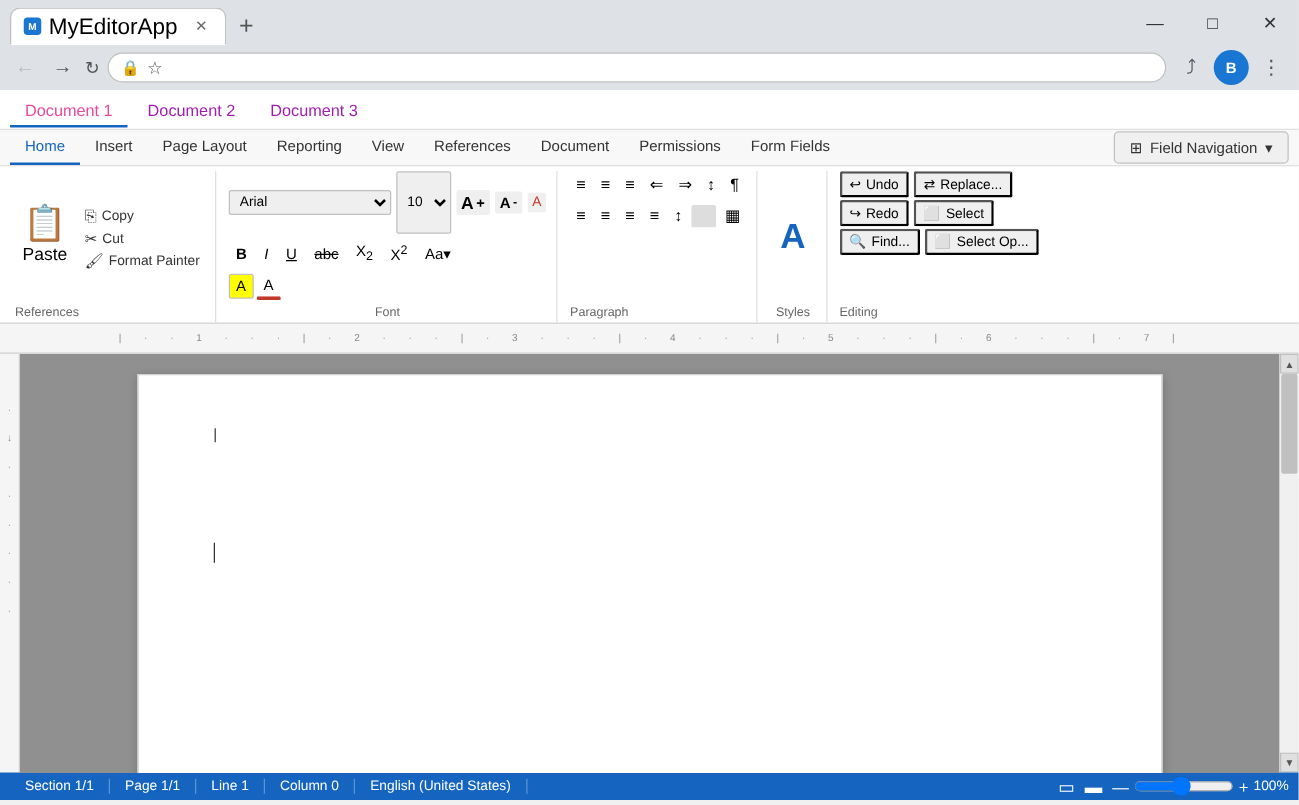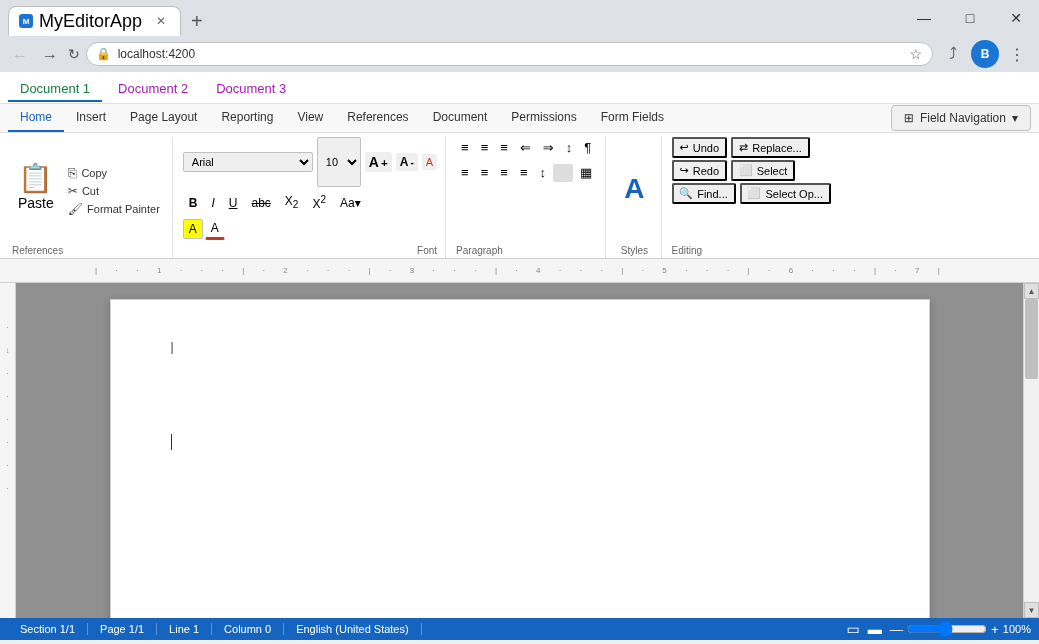--- a/index.html
+++ b/index.html
@@ -4,21 +4,21 @@
   <style>
     * { box-sizing: border-box; margin: 0; padding: 0; }
     body { font-family: 'Segoe UI', Arial, sans-serif; font-size: 12px; background: #f0f0f0; overflow: hidden; }
 
     
     .app-container { background: white; height: calc(644px - 76px); display: flex; flex-direction: column; }
 
     
     .doc-tabs { background: white; display: flex; align-items: center; padding: 4px 8px 0; border-bottom: 1px solid #e0e0e0; gap: 4px; height: 32px; }
     .doc-tab { padding: 4px 12px; font-size: 13px; cursor: pointer; color: #a21caf; border-bottom: 2px solid transparent; }
-    .doc-tab.active { color: #15803d; border-bottom: 2px solid #1565c0; font-weight: 500; }
+    .doc-tab.active { color: #ec4899; border-bottom: 2px solid #1565c0; font-weight: 500; }
 
     
     .ribbon { background: #fff; border-bottom: 1px solid #d0d0d0; }
     .ribbon-tabs { display: flex; align-items: center; padding: 0 8px; background: #f8f8f8; border-bottom: 1px solid #e0e0e0; }
     .ribbon-tab { padding: 6px 12px; font-size: 12px; cursor: pointer; color: #333; border-bottom: 2px solid transparent; }
     .ribbon-tab.active { color: #1565c0; border-bottom: 2px solid #1565c0; }
     .field-nav-btn { display: flex; align-items: center; gap: 6px; padding: 5px 12px; background: #f0f0f0; border: 1px solid #c0c0c0; border-radius: 4px; cursor: pointer; font-size: 12px; color: #333; }
 
     
     .ribbon-content { display: flex; align-items: stretch; padding: 4px 4px 0; gap: 2px; min-height: 80px; }
@@ -26,21 +26,21 @@
     .ribbon-group-label { font-size: 10px; color: #666; position: absolute; bottom: 2px; }
     .ribbon-group-items { display: flex; align-items: flex-start; gap: 2px; flex: 1; padding-bottom: 16px; }
     .paste-btn { display: flex; flex-direction: column; align-items: center; padding: 4px 6px; cursor: pointer; border-radius: 3px; min-width: 44px; }
     .paste-icon { font-size: 28px; color: #1565c0; line-height: 1; }
     .paste-label { font-size: 14px; margin-top: 2px; }
     .clipboard-sub { display: flex; flex-direction: column; gap: 2px; padding-top: 4px; }
     .small-btn { display: flex; align-items: center; gap: 4px; padding: 1px 4px; cursor: pointer; font-size: 11px; color: #333; border-radius: 2px; }
     .small-btn-icon { font-size: 12px; }
 
     
-    .font-group { align-items: flex-end; }
+    .font-group { align-items: center; }
     .font-row1 { display: flex; gap: 4px; align-items: center; margin-bottom: 2px; }
     .font-row2 { display: flex; gap: 2px; align-items: center; margin-bottom: 2px; }
     .font-row3 { display: flex; gap: 2px; align-items: center; }
     .font-select { padding: 2px 4px; border: 1px solid #c0c0c0; border-radius: 2px; font-size: 11px; min-width: 130px; }
     .size-select { padding: 17px 4px; border: 1px solid #c0c0c0; border-radius: 2px; font-size: 11px; width: 44px; }
     .fmt-btn { padding: 2px 5px; border: 1px solid transparent; border-radius: 2px; cursor: pointer; font-size: 12px; background: none; }
     .fmt-btn.bold { font-weight: bold; }
     .fmt-btn.italic { font-style: italic; }
     .fmt-btn.underline { text-decoration: underline; }
 
@@ -124,21 +124,20 @@
       <button class="wc-btn close-btn">✕</button>
     </div>
   </div>
 
   <div class="nav-bar">
     <button class="nav-arrow disabled">←</button>
     <button class="nav-arrow">→</button>
     <button class="nav-reload">↻</button>
     <div class="nav-address">
       <span class="nav-lock">🔒</span>
-      <span class="nav-url">localhost:4200</span>
       <span class="nav-star">☆</span>
     </div>
     <div class="nav-right-btns">
       <button class="nav-icon-btn">⤴</button>
       <button class="nav-icon-btn" style="background:#1976d2; color:white; border-radius:50%; font-size:12px; font-weight:bold;">B</button>
       <button class="nav-icon-btn">⋮</button>
     </div>
   </div>
 </div>
 

